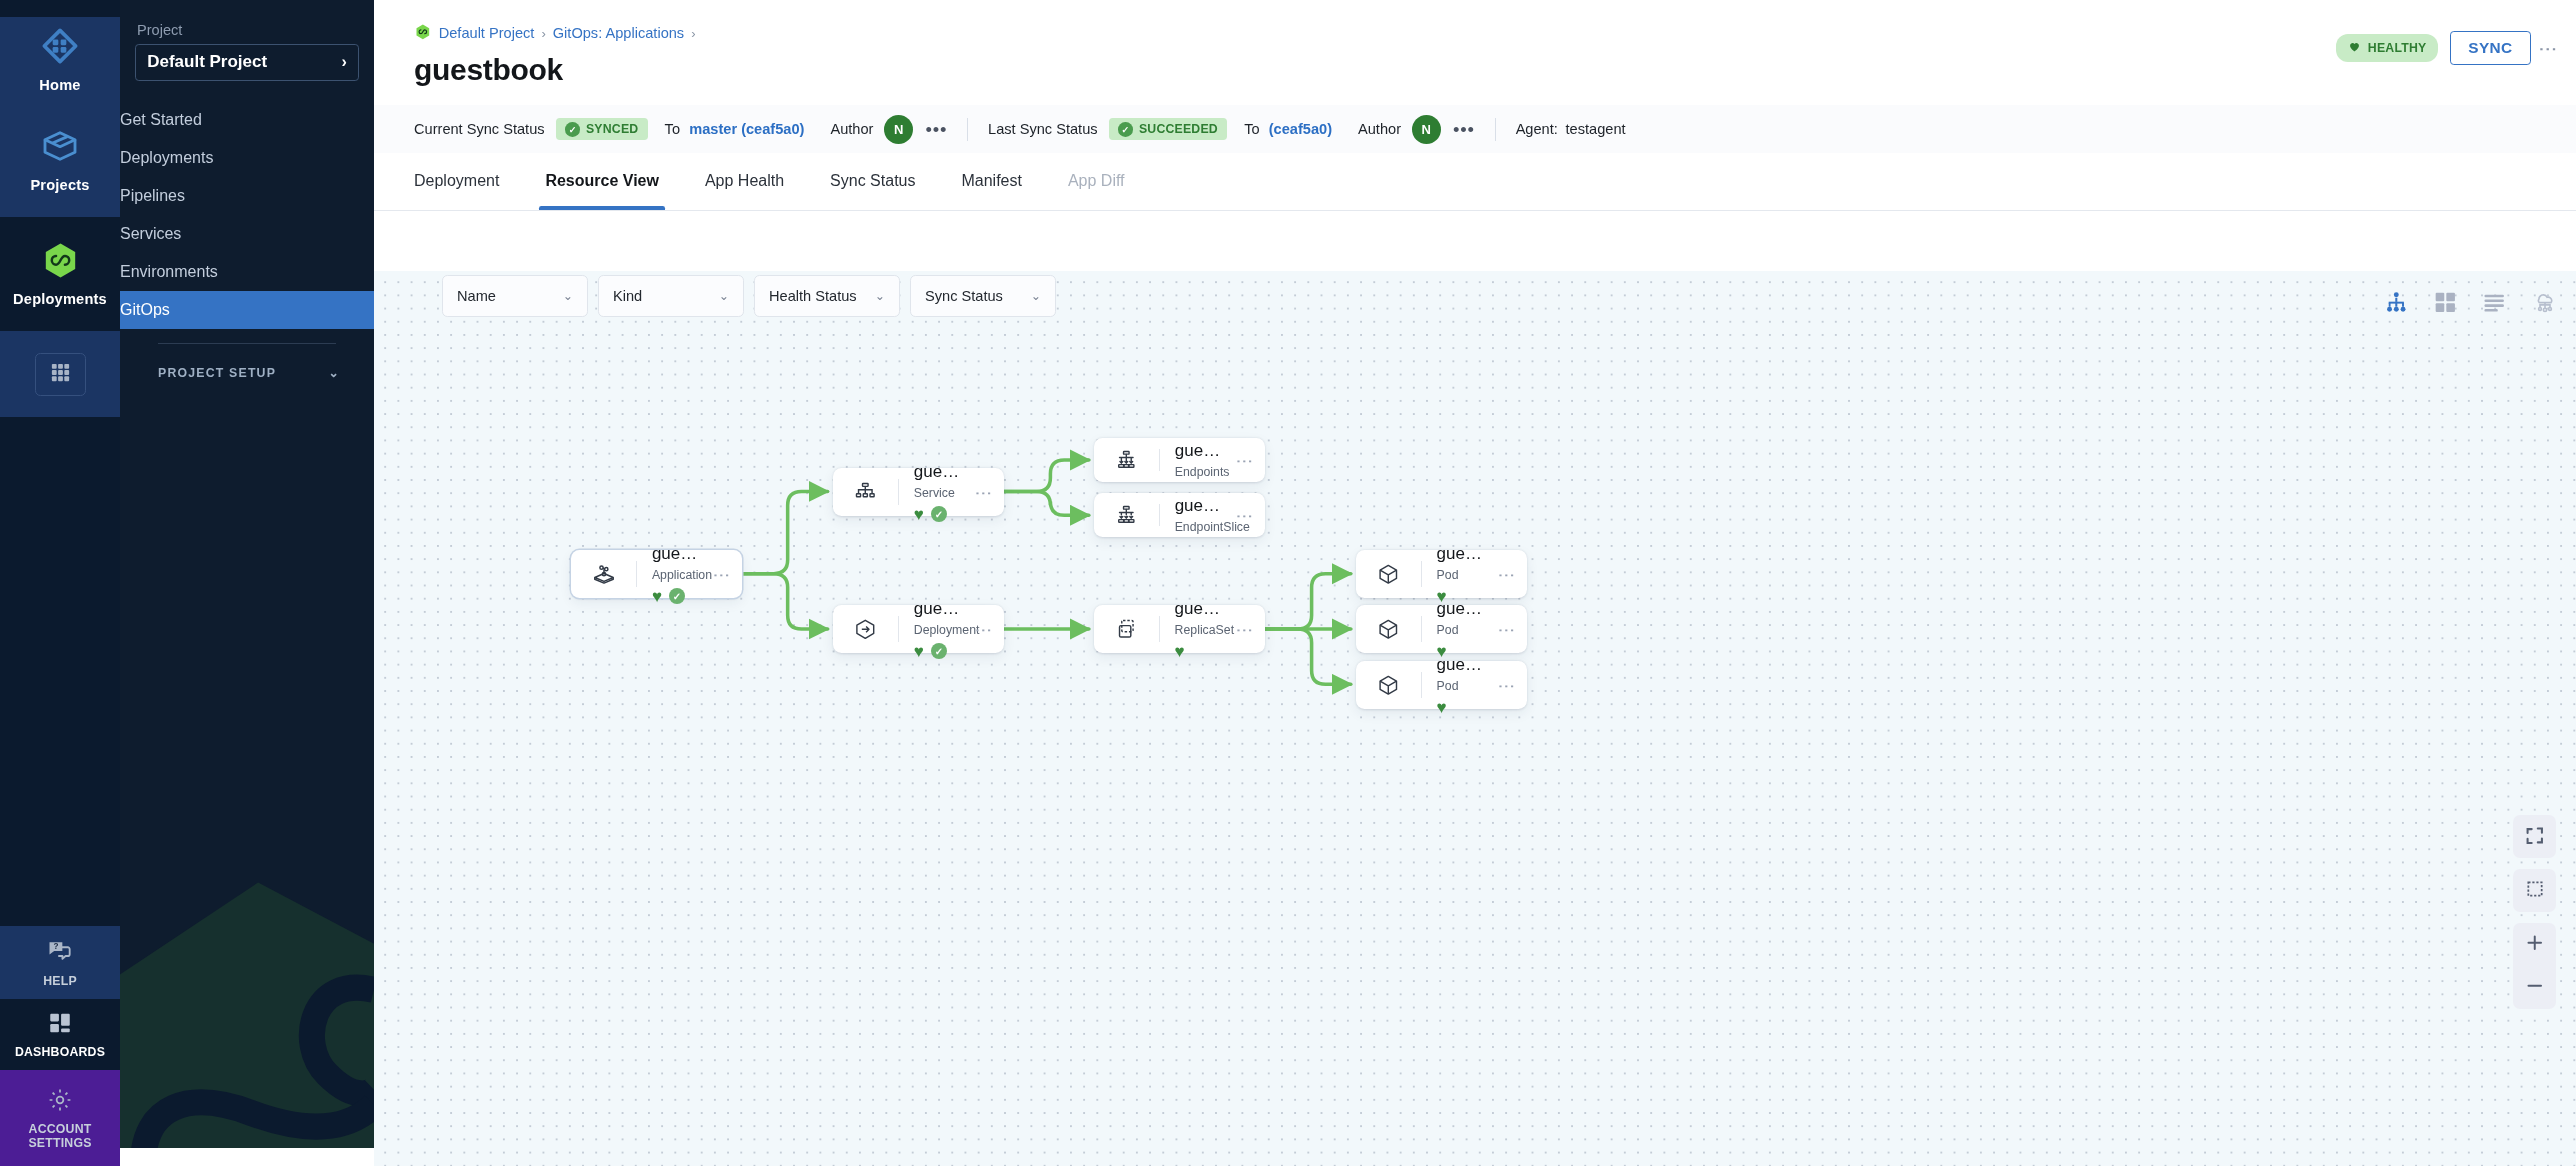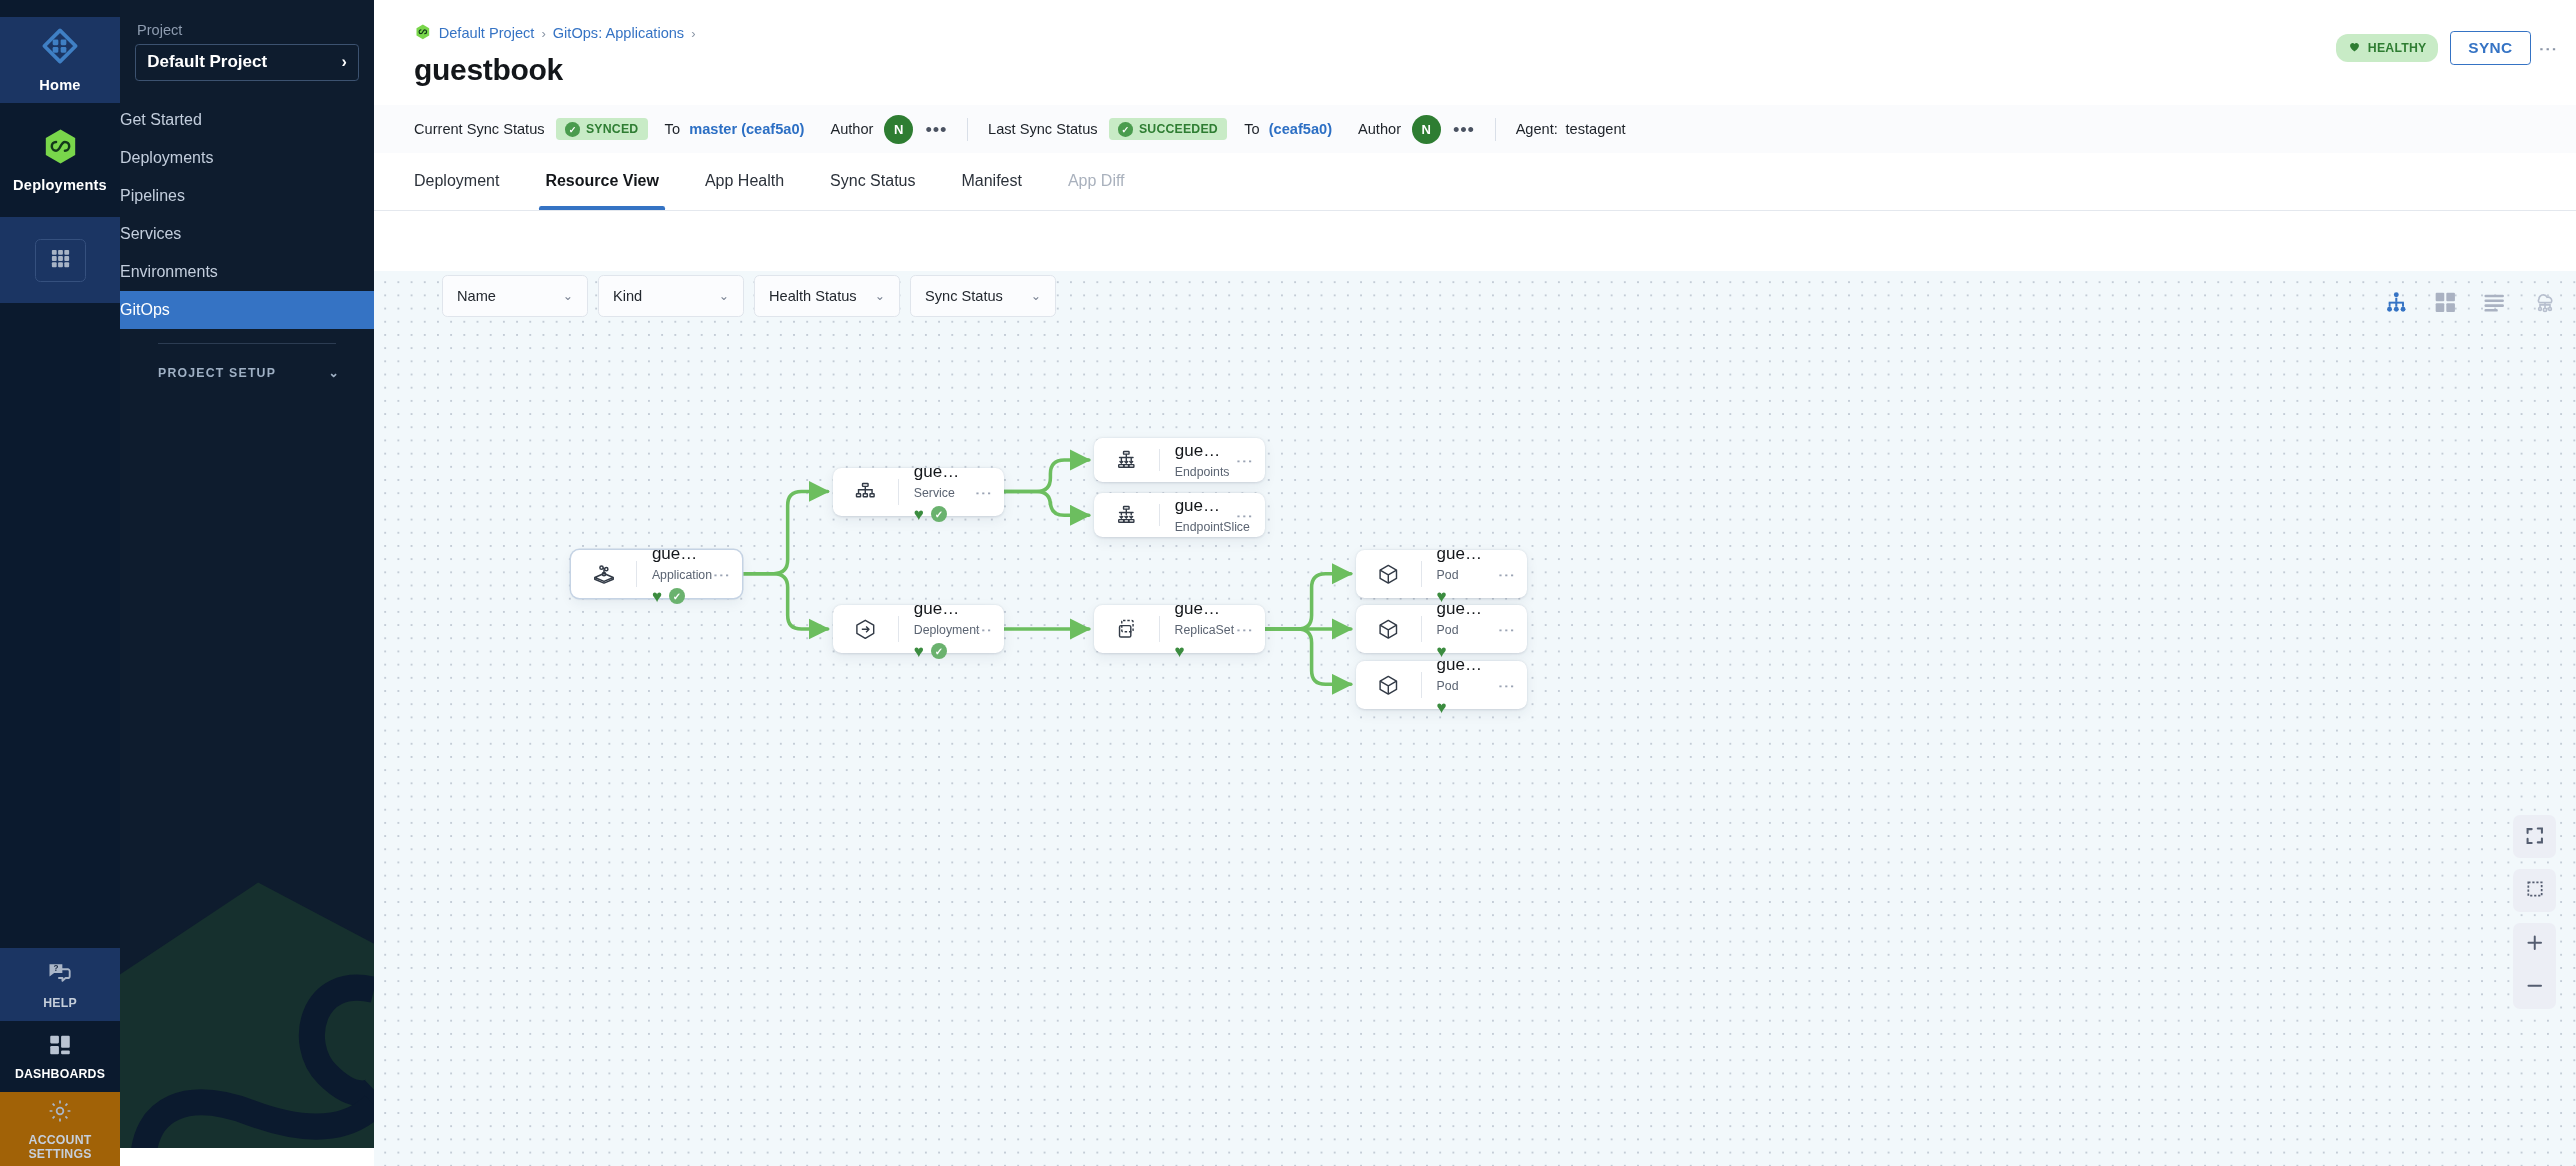--- a/index.html
+++ b/index.html
@@ -30,21 +30,21 @@
   .rail-item.it-proj { height: 114px; background:#1b3563; color:#fff;}
   .rail-item.it-depl { height: 114px; background:#0b1a2e; color:#fff;}
   .rail-grid-wrap { height: 86px; background:#1b3563; display:flex;align-items:center;justify-content:center;}
   .rail-grid-btn {
     width: 51px; height: 43px; border: 0.8px solid #35507e; border-radius: 5.4px;
     display: flex; align-items: center; justify-content: center;
   }
   .rail-bottom { position: absolute; left: 0; bottom: 0; width: 120px; }
   .rail-item.it-help { height: 73px; background:#1b3563; color:#c6cfdb;}
   .rail-item.it-dash { height: 71px; background:#0b1a2e; color:#ffffff;}
-  .rail-item.it-acct { height: 75px; background:#a16207; color:#c6cfdb;}
+  .rail-item.it-acct { height: 97px; background:#4c1d95; color:#c6cfdb;}
   .rail-item.it-help .rl, .rail-item.it-dash .rl, .rail-item.it-acct .rl { font-size:12.3px; margin-top:5.4px;}
 
   
   .nav {
     width: 254px; flex: 0 0 254px; height: 1148px; background: #0e1c2e;
     position: relative; overflow: hidden; z-index: 4;
   }
   .nav-inner { position: relative; z-index: 2; padding-top: 21.5px; }
   .nav-label { color: #8e9cb0; font-size: 14.6px; padding: 0 17px 6.1px 17px; }
   .proj-select {
@@ -179,20 +179,30 @@
         <span>
           <svg width="40" height="40" viewBox="0 0 24 24">
               <path d="M12 2.6 21.4 12 12 21.4 2.6 12Z" fill="none" stroke="#3f7fc4" stroke-width="2.2" stroke-linejoin="round"></path>
               <rect x="7.6" y="8.1" width="3.4" height="3.4" rx=".7" fill="#3f7fc4"></rect>
               <rect x="12.4" y="8.1" width="3.4" height="3.4" rx=".7" fill="#3f7fc4"></rect>
               <rect x="7.6" y="12.6" width="3.4" height="3.4" rx=".7" fill="#3f7fc4"></rect>
               <rect x="12.4" y="12.6" width="3.4" height="3.4" rx=".7" fill="#3f7fc4"></rect>
             </svg>
         </span>
         <span class="rl">Home</span>
+      </div>
+      <div class="rail-item it-proj">
+        <span>
+          <svg width="40" height="40" viewBox="0 0 24 24" fill="none" stroke="#4a8fd0" stroke-width="1.7" stroke-linejoin="round">
+              <path d="M3 8.2 12 4l9 4.2-9 4.2Z"></path>
+              <path d="M3 8.2v7.6L12 20l9-4.2V8.2"></path>
+              <path d="M7.6 10.2 16.4 6.4"></path>
+            </svg>
+        </span>
+        <span class="rl">Projects</span>
       </div>
       <div class="rail-item it-depl">
         <span>
           <svg width="41" height="41" viewBox="0 0 24 24">
               <path d="M12 2.1 20.6 7v10L12 21.9 3.4 17V7Z" fill="#79d64b"></path>
               <path d="M9.4 9.3c-1.4 0-2.5 1.1-2.5 2.6s1.1 2.6 2.5 2.6c2.7 0 2.5-5.2 5.2-5.2 1.4 0 2.5 1.1 2.5 2.6s-1.1 2.6-2.5 2.6" fill="none" stroke="#12381a" stroke-width="1.45" stroke-linecap="round"></path>
             </svg>
         </span>
         <span class="rl">Deployments</span>
       </div>

